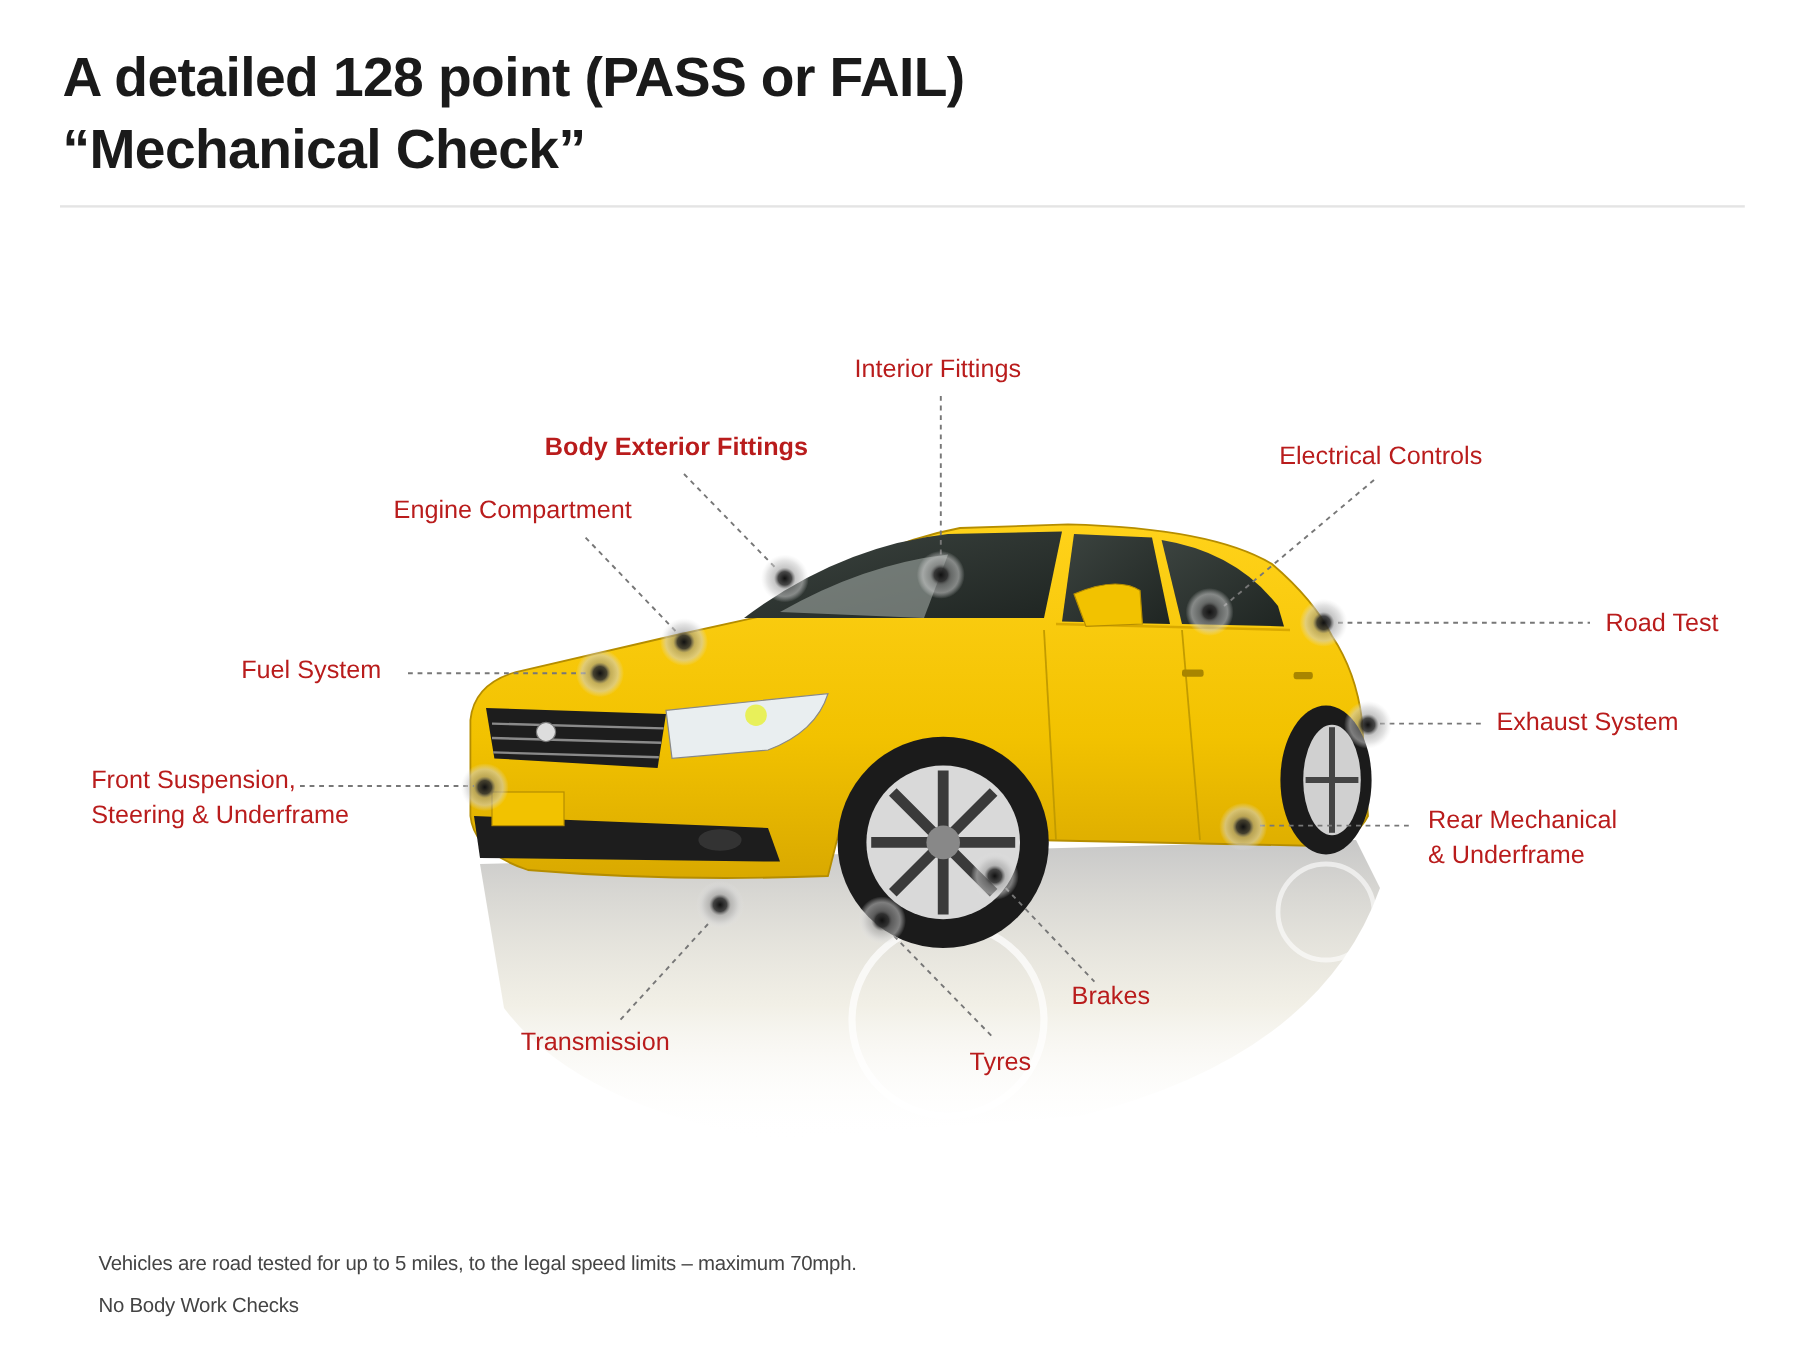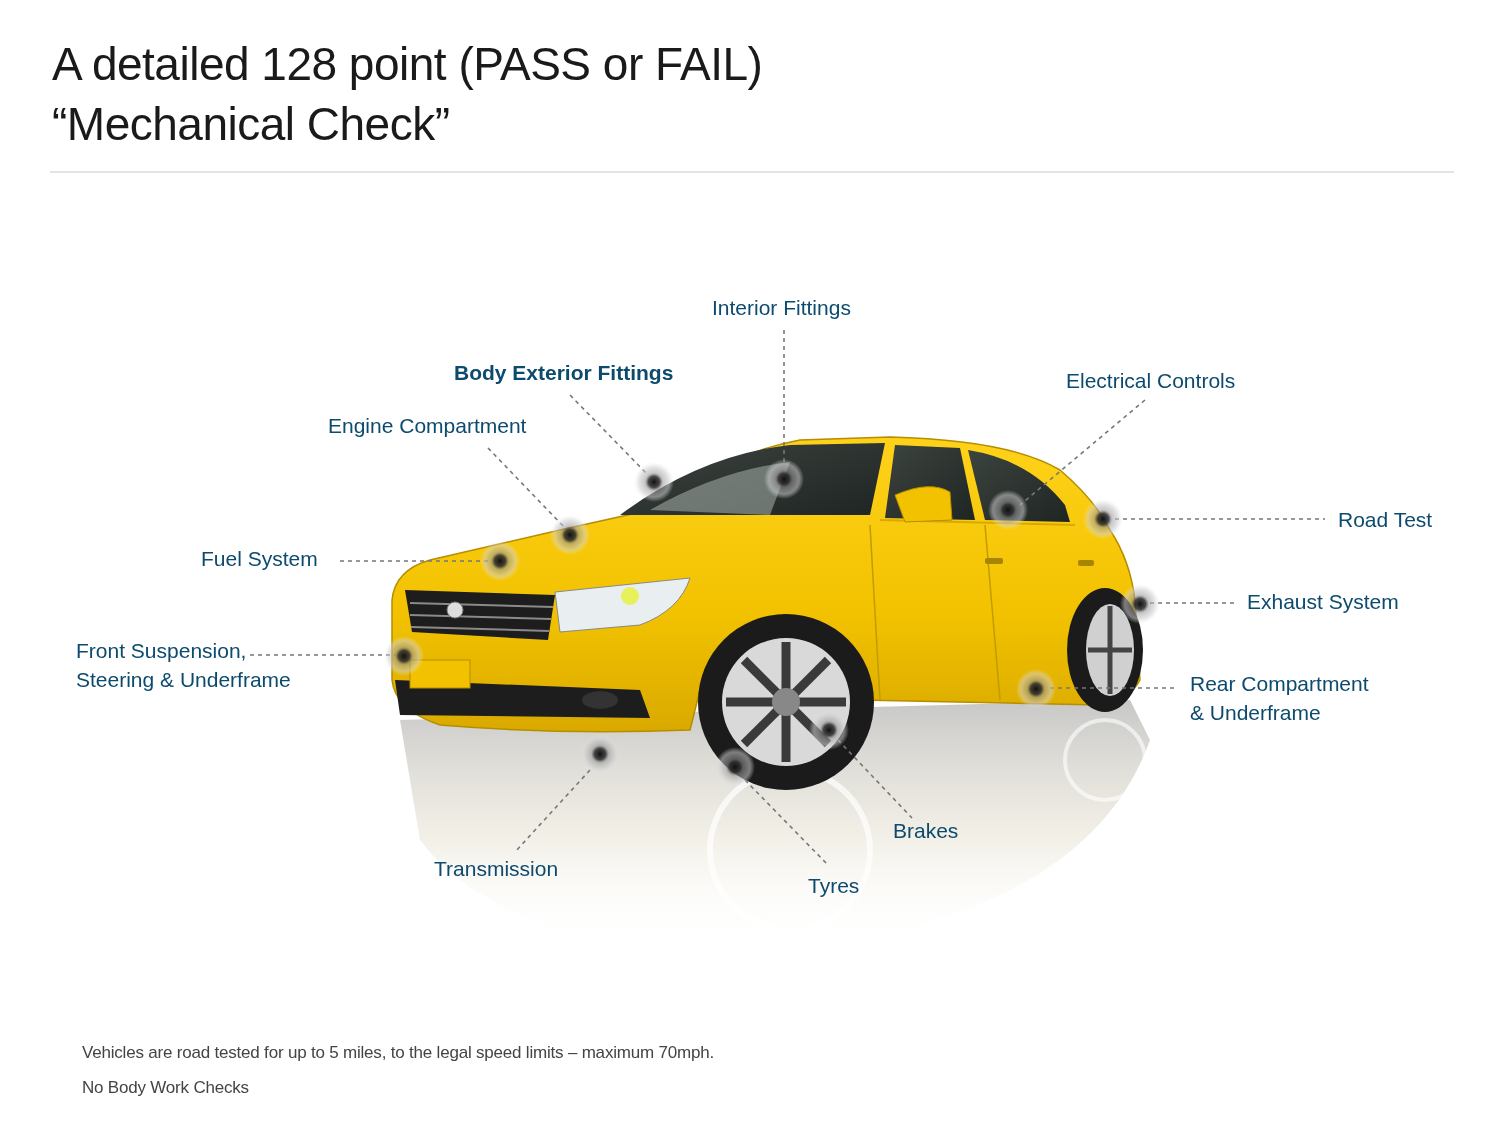--- a/index.html
+++ b/index.html
@@ -1,20 +1,20 @@
 <!DOCTYPE html>
 <html><head>
 <meta charset="utf-8">
 <style>
   html, body { margin:0; padding:0; background:#ffffff; }
   body { width:1500px; height:1125px; position:relative; overflow:hidden; font-family:"Liberation Sans", sans-serif; color:#222; }
-  .title { position:absolute; left:52px; top:34px; font-size:46px; line-height:60px; color:#1a1a1a; letter-spacing:-0.5px; font-weight:400; }
+  .title { position:absolute; left:52px; top:34px; font-size:46px; line-height:60px; color:#1a1a1a; letter-spacing:-0.5px; font-weight:700; }
   .rule { position:absolute; left:50px; top:171px; width:1404px; height:2px; background:#e4e4e4; }
   .diagram { position:absolute; left:0; top:0; width:1500px; height:1125px; }
-  .lbl { position:absolute; font-size:21px; color:#0c4a6e; line-height:29px; white-space:nowrap; }
+  .lbl { position:absolute; font-size:21px; color:#b91c1c; line-height:29px; white-space:nowrap; }
   .foot { position:absolute; left:54px; font-size:17px; color:#444; letter-spacing:-0.2px;margin-left:28px; }
 </style>
 </head>
 <body>
 
 <div class="title">
   <div>A detailed 128 point (PASS or FAIL)</div>
   <div>“Mechanical Check”</div>
 </div>
 <div class="rule"></div>
@@ -140,21 +140,21 @@
 <div class="lbl" style="left:1066px; top:366px;">Electrical Controls</div>
 <div class="lbl" style="left:328px; top:411px;">Engine Compartment</div>
 <div class="lbl" style="left:1338px; top:505px;">Road Test</div>
 <div class="lbl" style="left:201px; top:544px;">Fuel System</div>
 <div class="lbl" style="left:1247px; top:587px;">Exhaust System</div>
 <div class="lbl" style="left:43px; top:636px;margin-left:33px;">
   <div>Front Suspension,</div>
   <div>Steering &amp; Underframe</div>
 </div>
 <div class="lbl" style="left:1190px; top:669px;">
-  <div>Rear Compartment</div>
+  <div>Rear Mechanical</div>
   <div>&amp; Underframe</div>
 </div>
 <div class="lbl" style="left:893px; top:816px;">Brakes</div>
 <div class="lbl" style="left:434px; top:854px;">Transmission</div>
 <div class="lbl" style="left:808px; top:871px;">Tyres</div>
 
 <div class="foot" style="top:1043px;">Vehicles are road tested for up to 5 miles, to the legal speed limits – maximum 70mph.</div>
 <div class="foot" style="top:1078px;">No Body Work Checks</div>
 
 </body></html>

